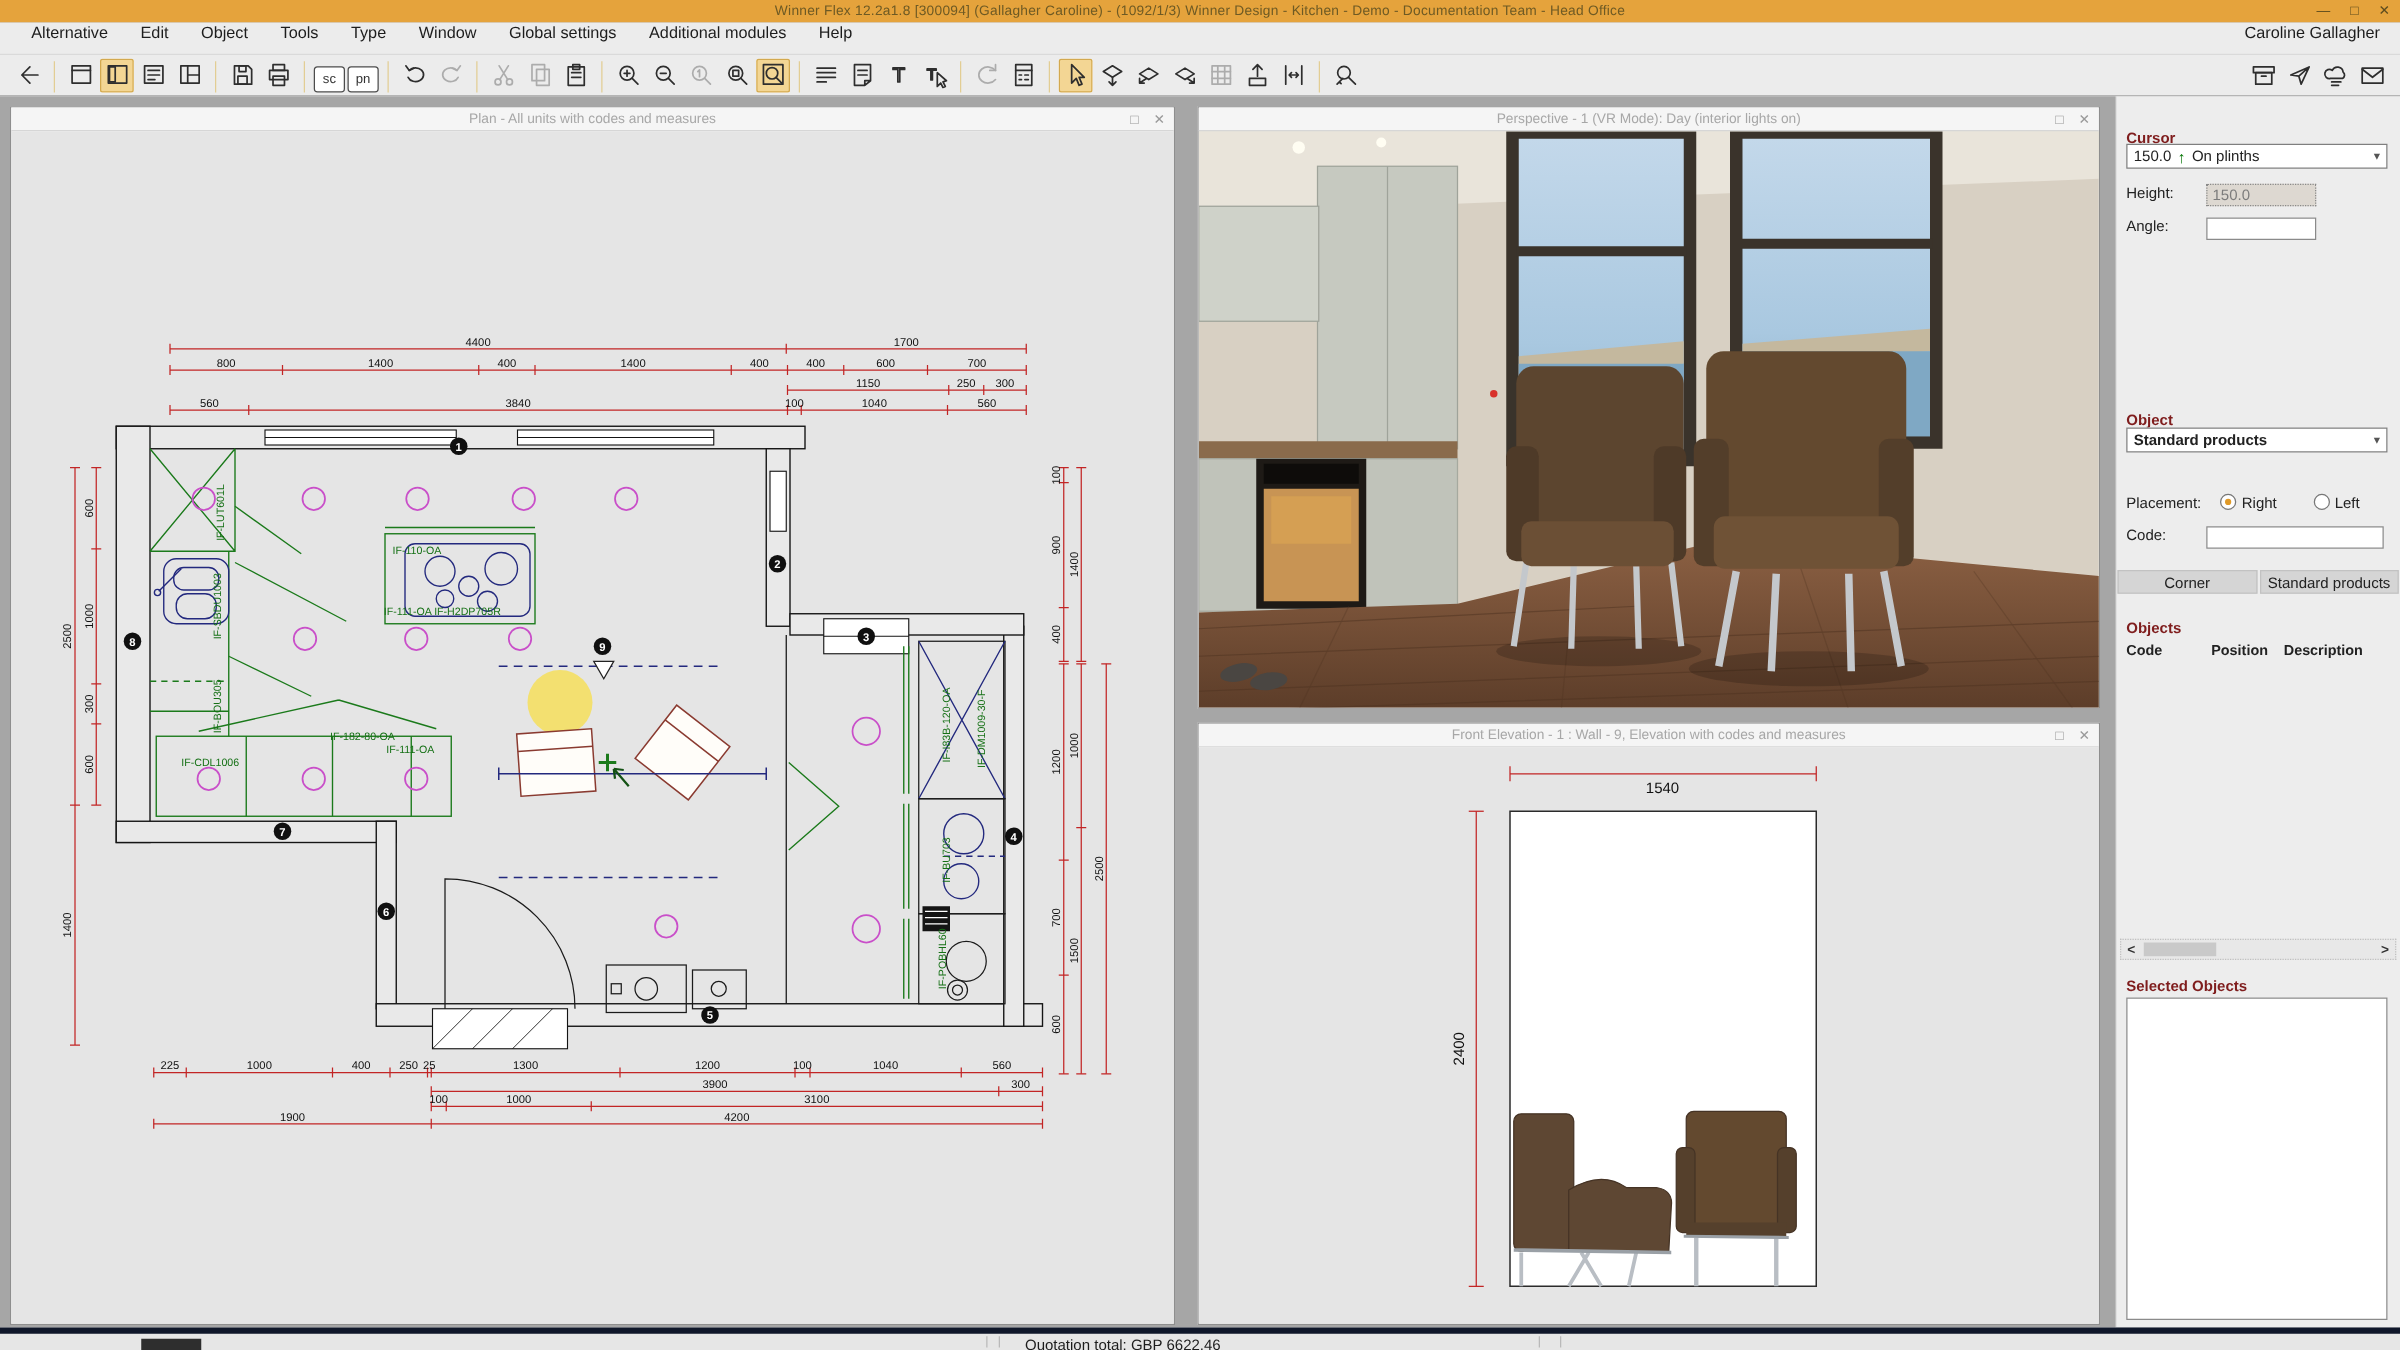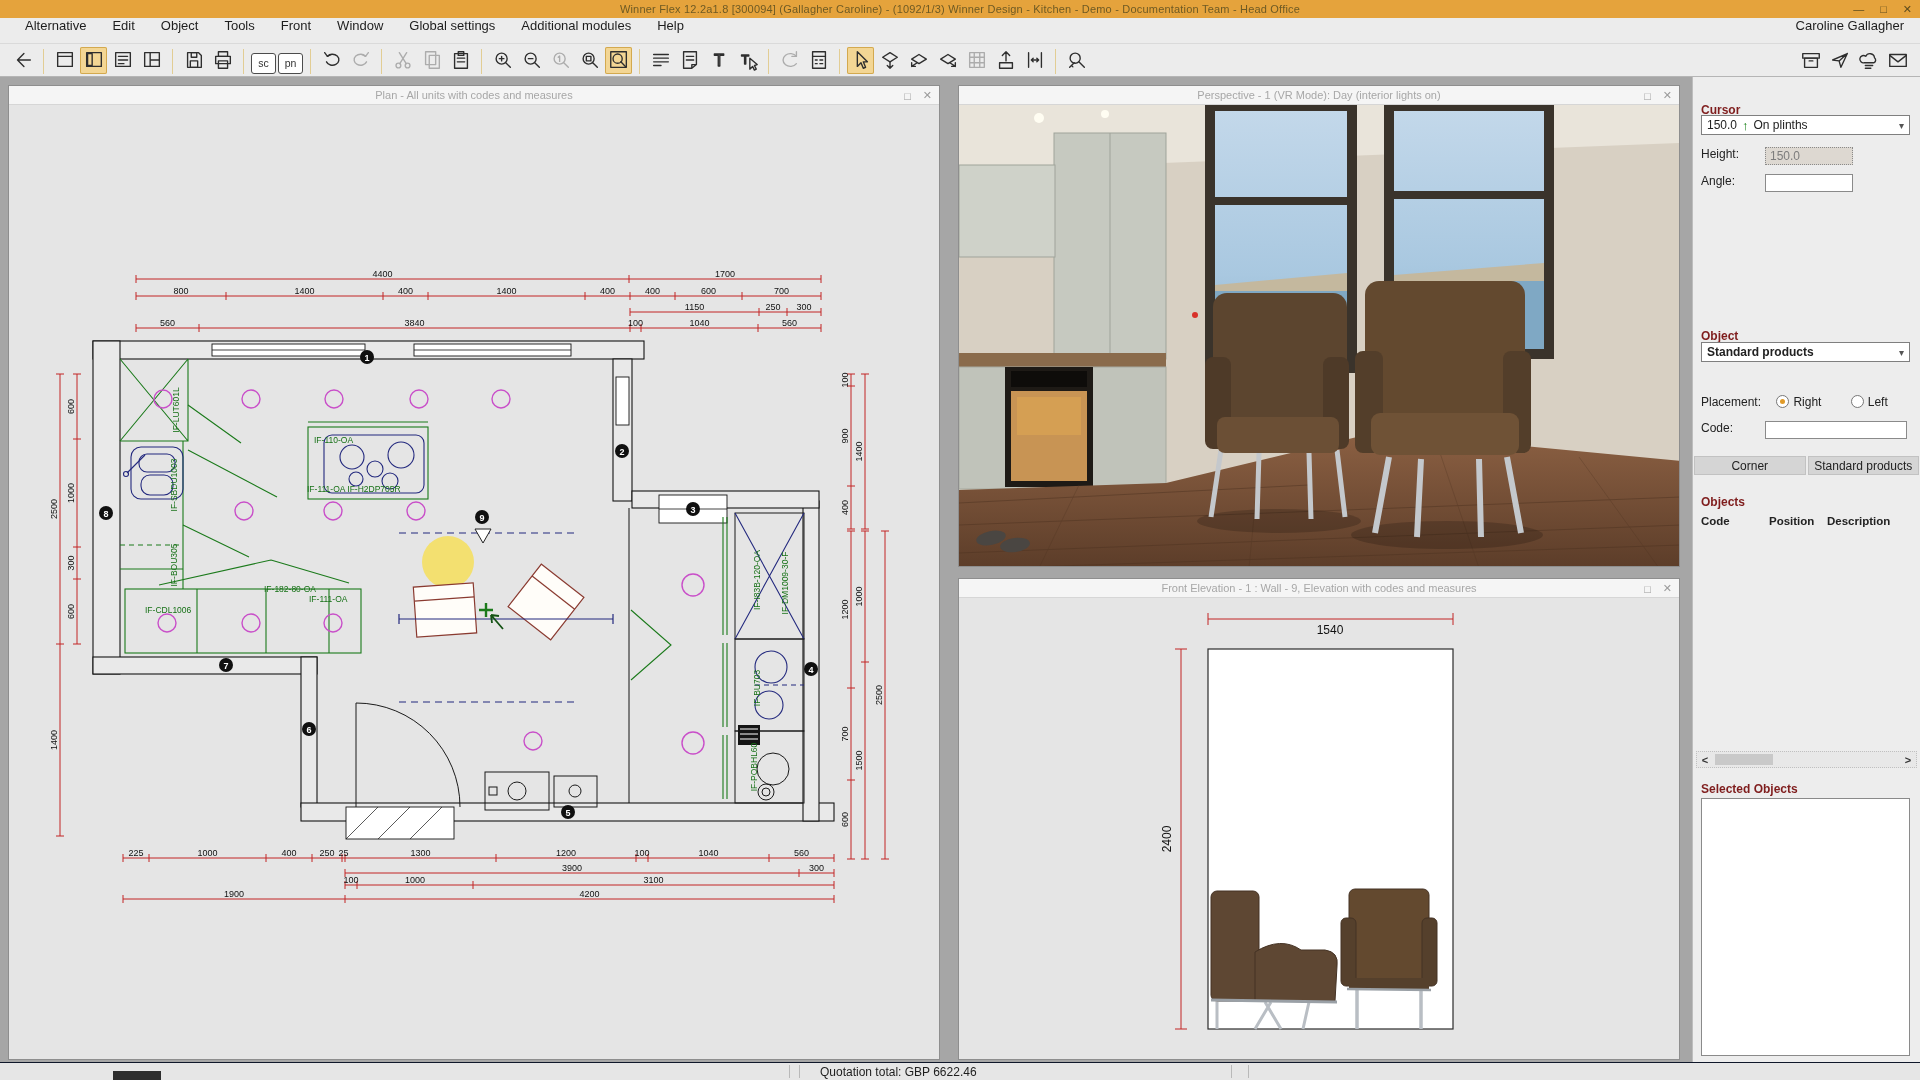--- a/index.html
+++ b/index.html
@@ -69,21 +69,21 @@
   .sb-btn{background:#D5D5D5;border:1px solid #C2C2C2;height:19px;font-size:12px;color:#222;display:flex;align-items:center;justify-content:center;font-family:"Liberation Sans",sans-serif}
   .radio{width:13px;height:13px;border:1px solid #777;border-radius:50%;background:#fff;display:inline-block;position:relative;vertical-align:-2px;margin-right:4px}
   .radio.sel::after{content:"";position:absolute;left:3px;top:3px;width:5px;height:5px;border-radius:50%;background:#E09A28}
   .obj-head{display:flex;font-weight:bold;font-size:11.5px}
   .hscroll{height:17px;background:#E8E8E8;border:1px dotted #c0c0c0;display:flex;align-items:center}
   .hscroll .arr{width:16px;text-align:center;font-weight:bold;color:#333;font-size:11px}
   .hscroll .thumb{width:58px;height:11px;background:#C9C9C9;margin-left:2px}
   .selbox{background:#fff;border:1px solid #8a8a8a}
 
   
-  .statusbar{position:absolute;left:0;bottom:0;width:1920px;height:18px;background:#E6E6E6;border-top:1px solid #0f172a;font-size:12px;color:#1d1d1d}
+  .statusbar{position:absolute;left:0;bottom:0;width:1920px;height:18px;background:#E6E6E6;border-top:5px solid #0f172a;font-size:12px;color:#1d1d1d}
   .statusbar .sdiv{position:absolute;top:2px;bottom:2px;width:1px;background:#B9B9B9}
   .statusbar .stext{position:absolute;left:820px;top:2px}
   .taskbar-frag{position:absolute;left:113px;bottom:0;width:48px;height:9px;background:#2E2E2E}
 </style>
 </head>
 <body>
 
 <svg width="0" height="0" style="position:absolute" aria-hidden="true">
   <defs>
     <symbol id="i-arrow-left" viewBox="0 0 24 24">
@@ -239,21 +239,21 @@
     <span>✕</span>
   </div>
 </div>
 
 <div class="menubar">
   <span id="menu-items" style="display:flex">
       <span class="menu-item">Alternative</span>
       <span class="menu-item">Edit</span>
       <span class="menu-item">Object</span>
       <span class="menu-item">Tools</span>
-      <span class="menu-item">Front</span>
+      <span class="menu-item">Type</span>
       <span class="menu-item">Window</span>
       <span class="menu-item">Global settings</span>
       <span class="menu-item">Additional modules</span>
       <span class="menu-item">Help</span>
     </span>
   <span class="menu-user">Caroline Gallagher</span>
 </div>
 
 <div class="toolbar">
   <span id="toolbar-left" style="display:flex;align-items:flex-end">

